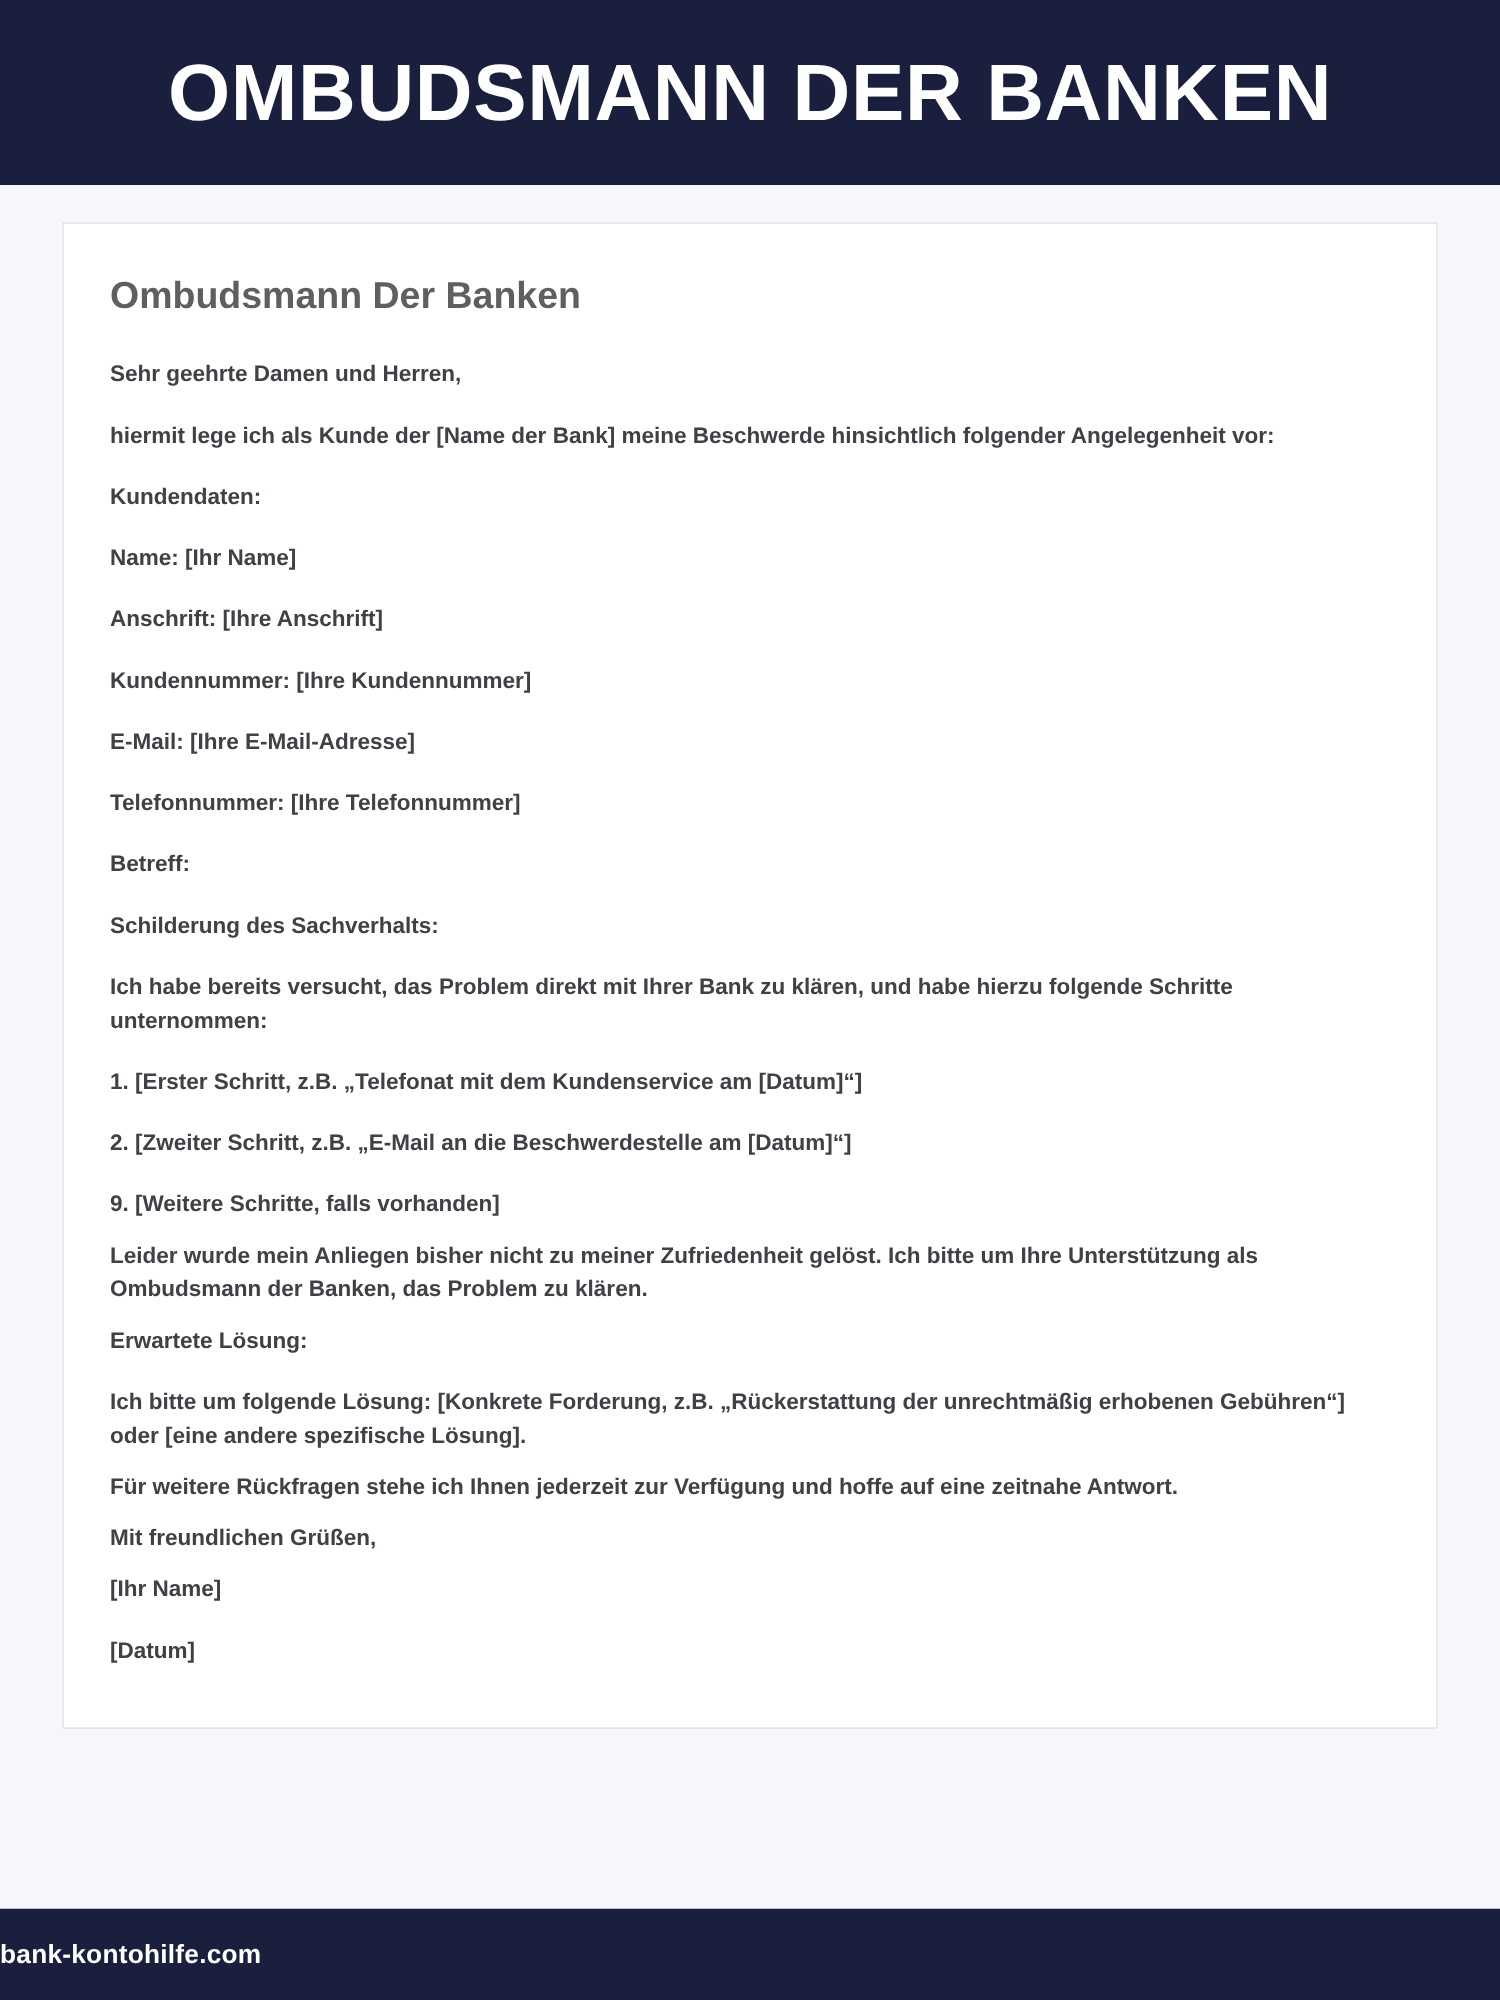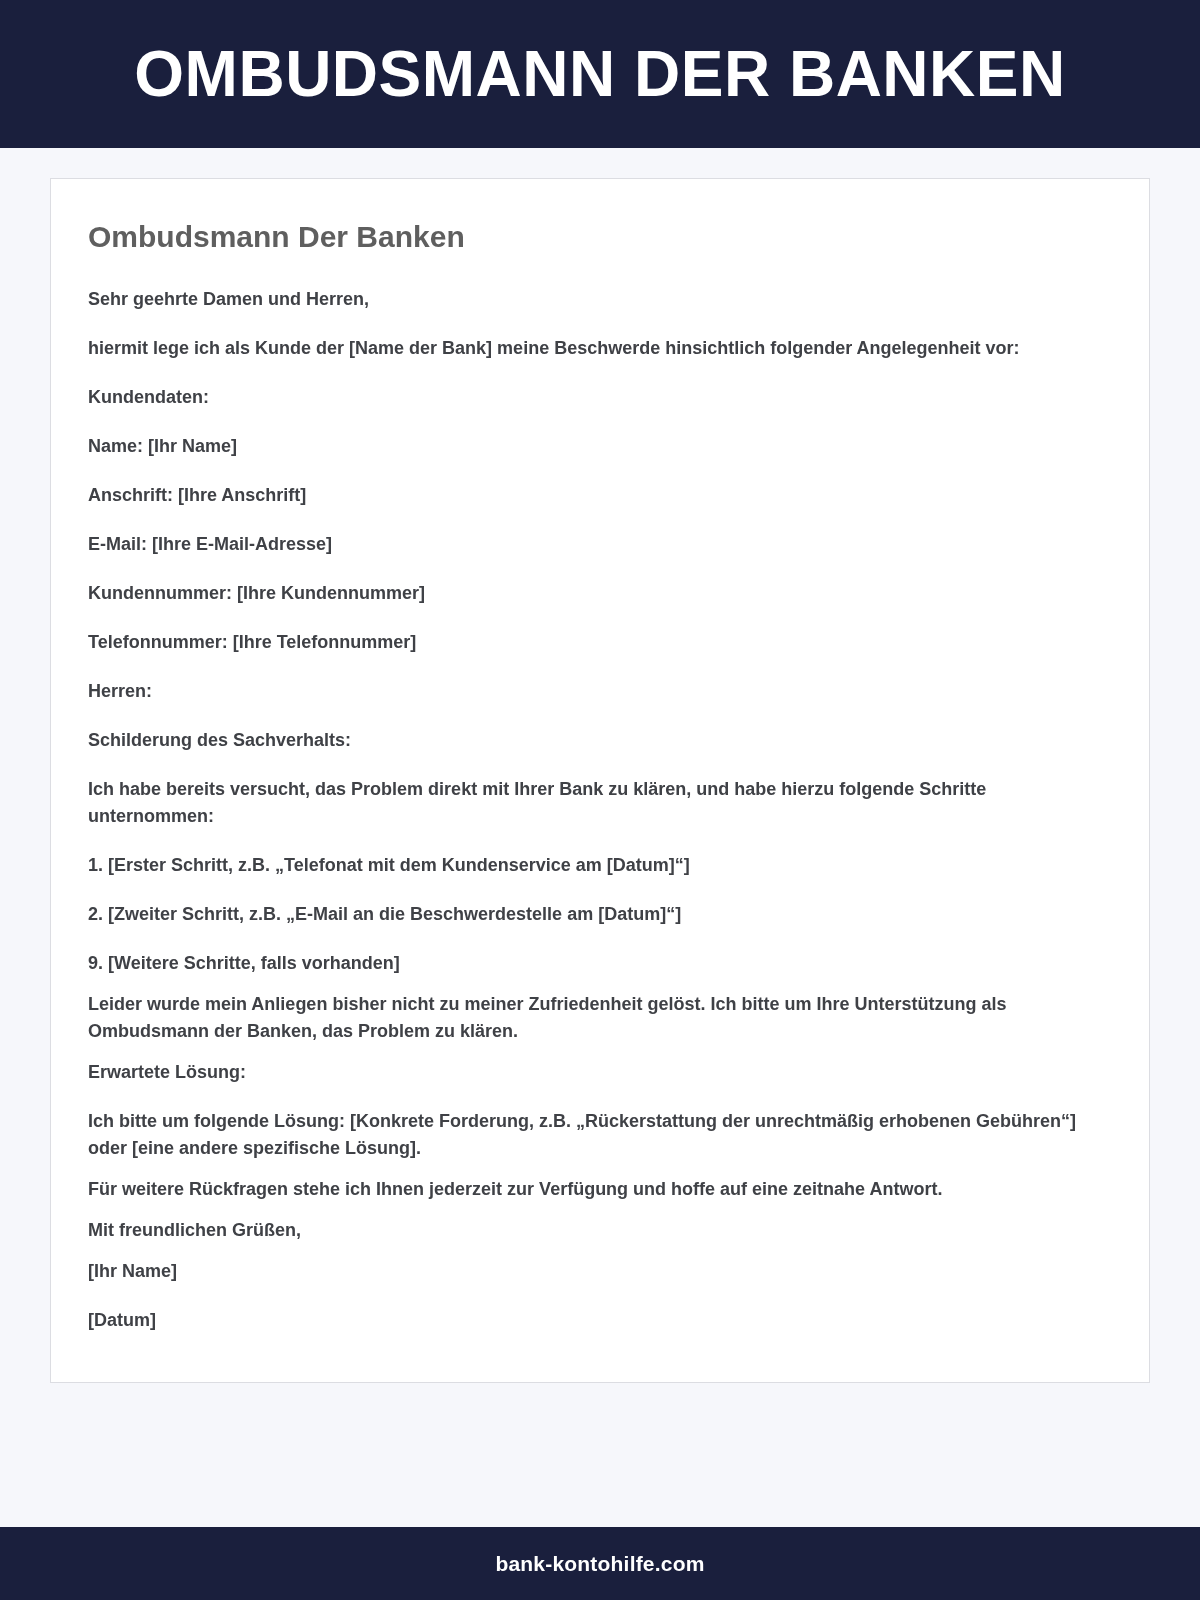--- a/index.html
+++ b/index.html
@@ -77,21 +77,21 @@
   .doc-body p:last-child {
     margin-bottom: 0;
   }
 
   
   .site-footer {
     background: #1a1f3d;
     height: 73px;
     display: flex;
     align-items: center;
-    justify-content: center;
+    justify-content: flex-start;
   }
 
   .site-footer .footer-url {
     color: #ffffff;
     font-size: 21px;
     font-weight: 700;
     letter-spacing: 0.2px;
   }
 </style>
 </head>
@@ -103,24 +103,24 @@
 
 <main class="page-body">
   <article class="doc-card">
     <h2 class="doc-title">Ombudsmann Der Banken</h2>
     <div class="doc-body">
         <p class="">Sehr geehrte Damen und Herren,</p>
         <p class="">hiermit lege ich als Kunde der [Name der Bank] meine Beschwerde hinsichtlich folgender Angelegenheit vor:</p>
         <p class="">Kundendaten:</p>
         <p class="">Name: [Ihr Name]</p>
         <p class="">Anschrift: [Ihre Anschrift]</p>
+        <p class="">Kundennummer: [Ihre Kundennummer]</p>
         <p class="">E-Mail: [Ihre E-Mail-Adresse]</p>
-        <p class="">Kundennummer: [Ihre Kundennummer]</p>
         <p class="">Telefonnummer: [Ihre Telefonnummer]</p>
-        <p class="">Herren:</p>
+        <p class="">Betreff:</p>
         <p class="">Schilderung des Sachverhalts:</p>
         <p class="">Ich habe bereits versucht, das Problem direkt mit Ihrer Bank zu klären, und habe hierzu folgende Schritte unternommen:</p>
         <p class="">1. [Erster Schritt, z.B. „Telefonat mit dem Kundenservice am [Datum]“]</p>
         <p class="">2. [Zweiter Schritt, z.B. „E-Mail an die Beschwerdestelle am [Datum]“]</p>
         <p class="tight">9. [Weitere Schritte, falls vorhanden]</p>
         <p class="tight">Leider wurde mein Anliegen bisher nicht zu meiner Zufriedenheit gelöst. Ich bitte um Ihre Unterstützung als Ombudsmann der Banken, das Problem zu klären.</p>
         <p class="">Erwartete Lösung:</p>
         <p class="tight">Ich bitte um folgende Lösung: [Konkrete Forderung, z.B. „Rückerstattung der unrechtmäßig erhobenen Gebühren“] oder [eine andere spezifische Lösung].</p>
         <p class="tight">Für weitere Rückfragen stehe ich Ihnen jederzeit zur Verfügung und hoffe auf eine zeitnahe Antwort.</p>
         <p class="tight">Mit freundlichen Grüßen,</p>

